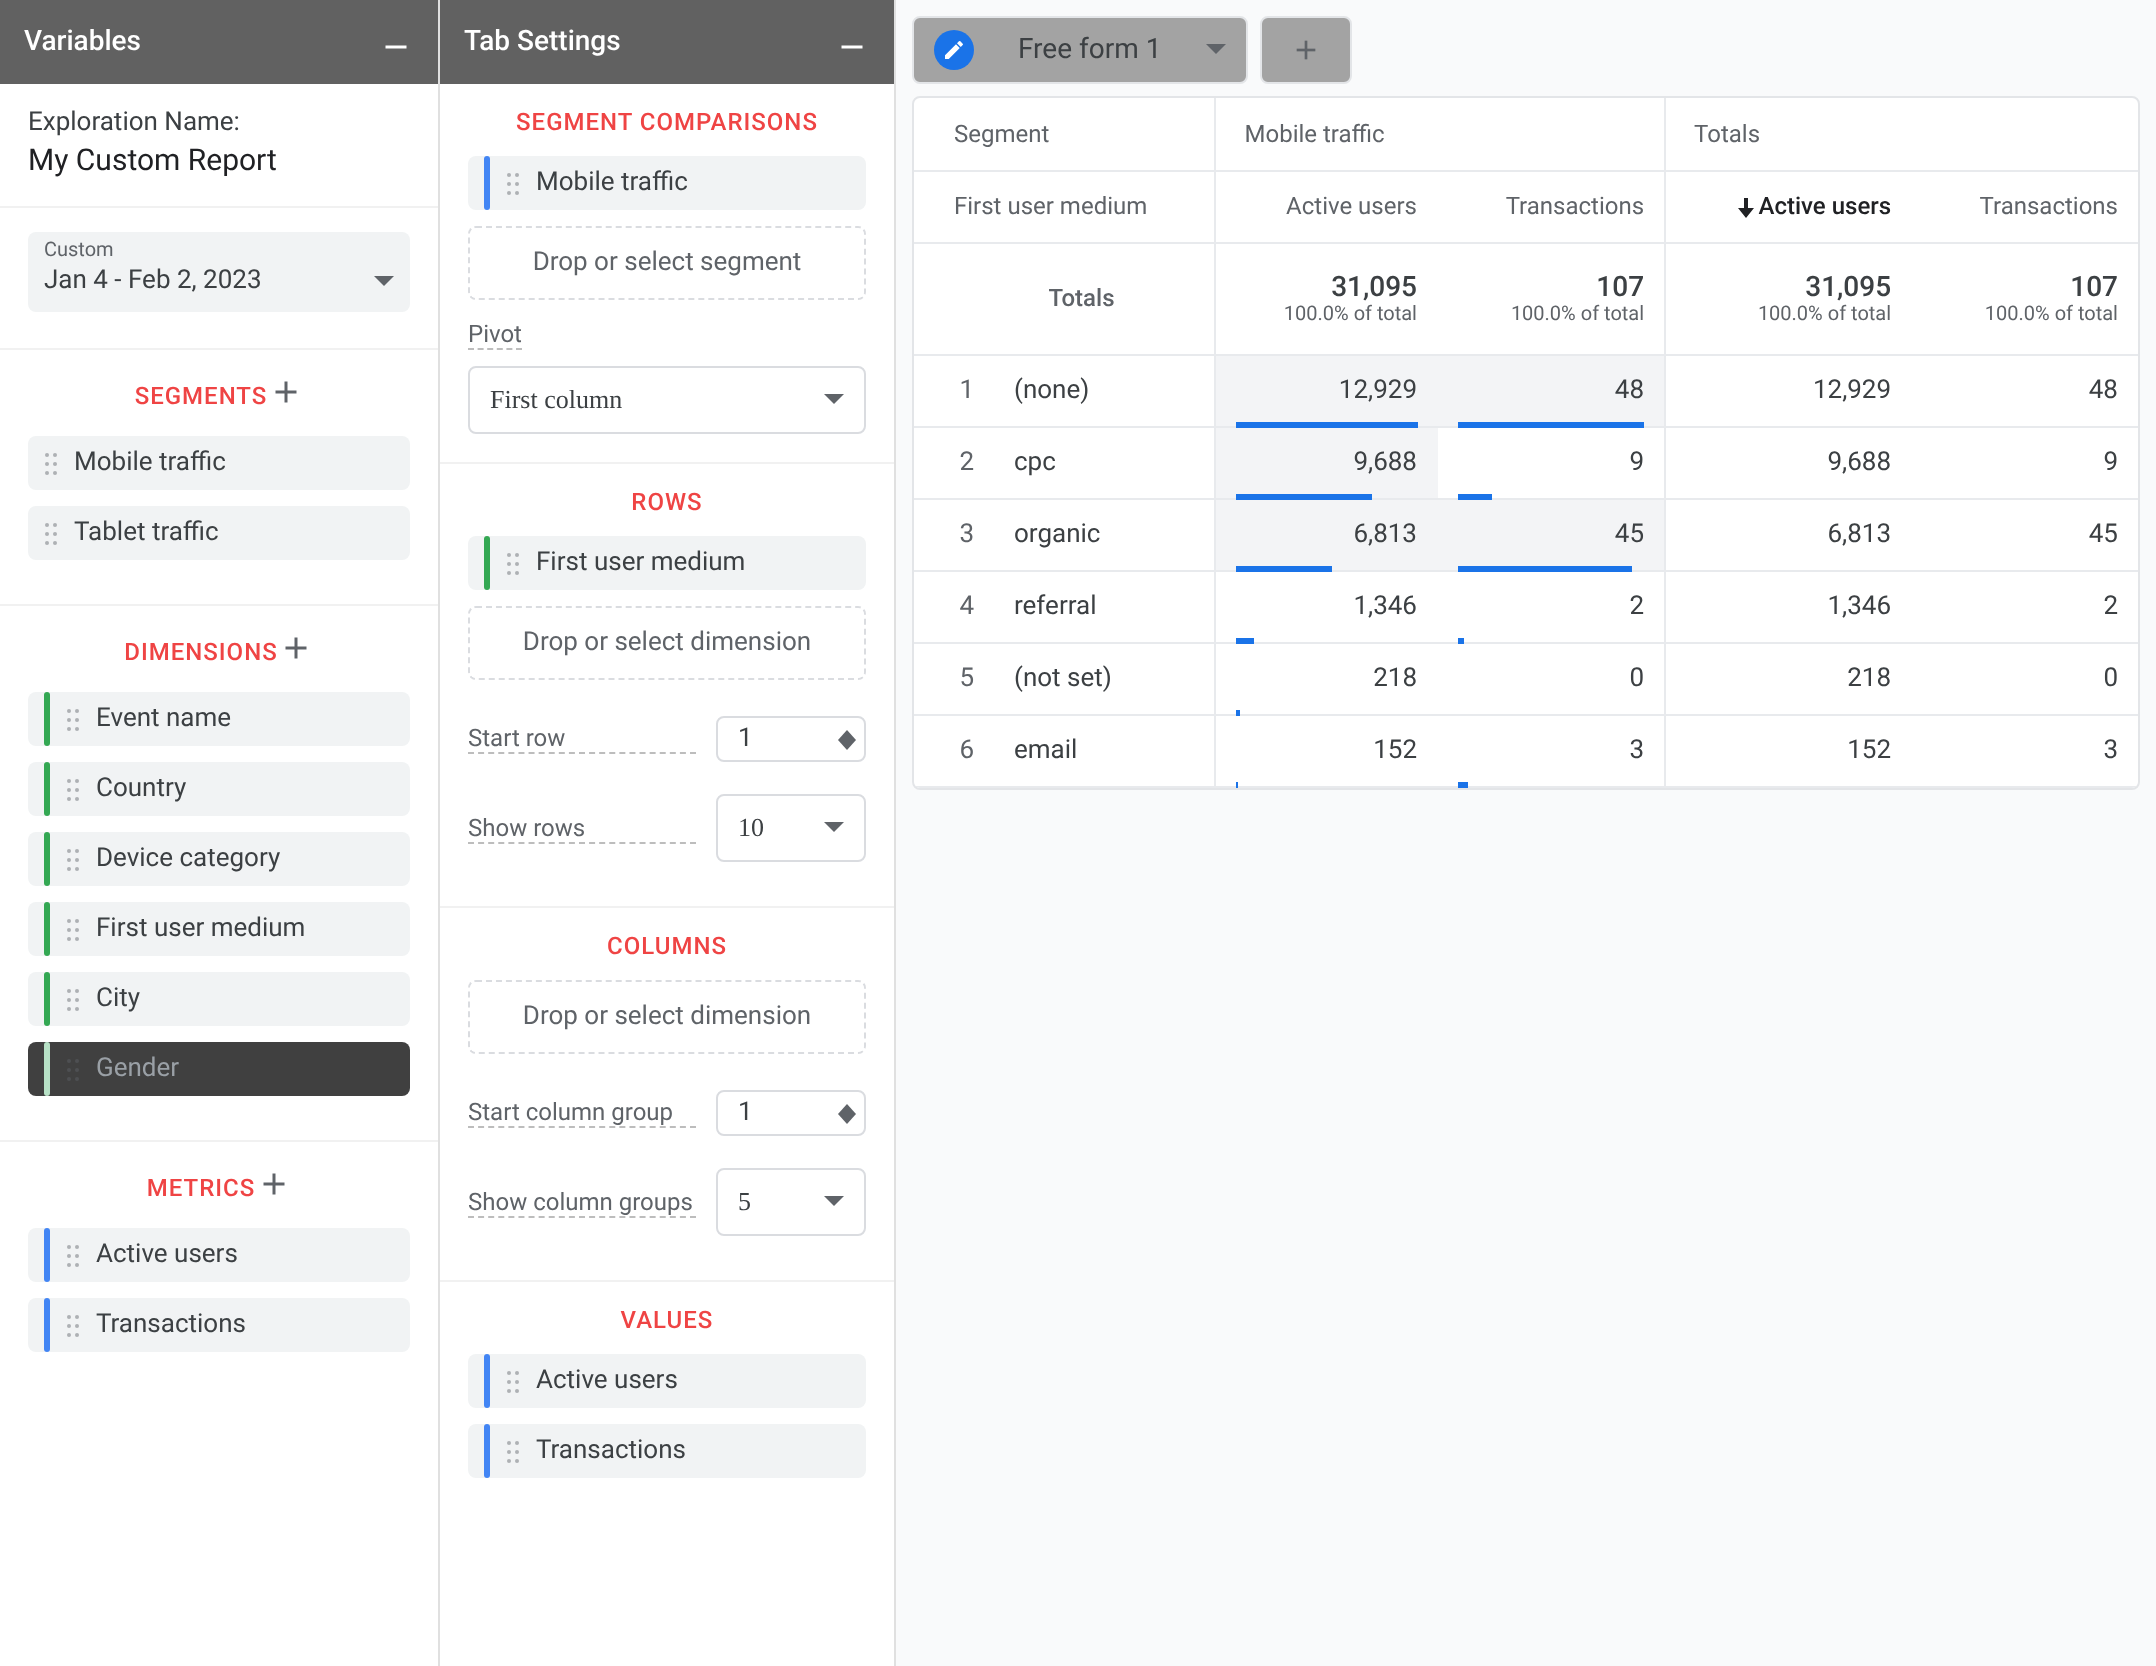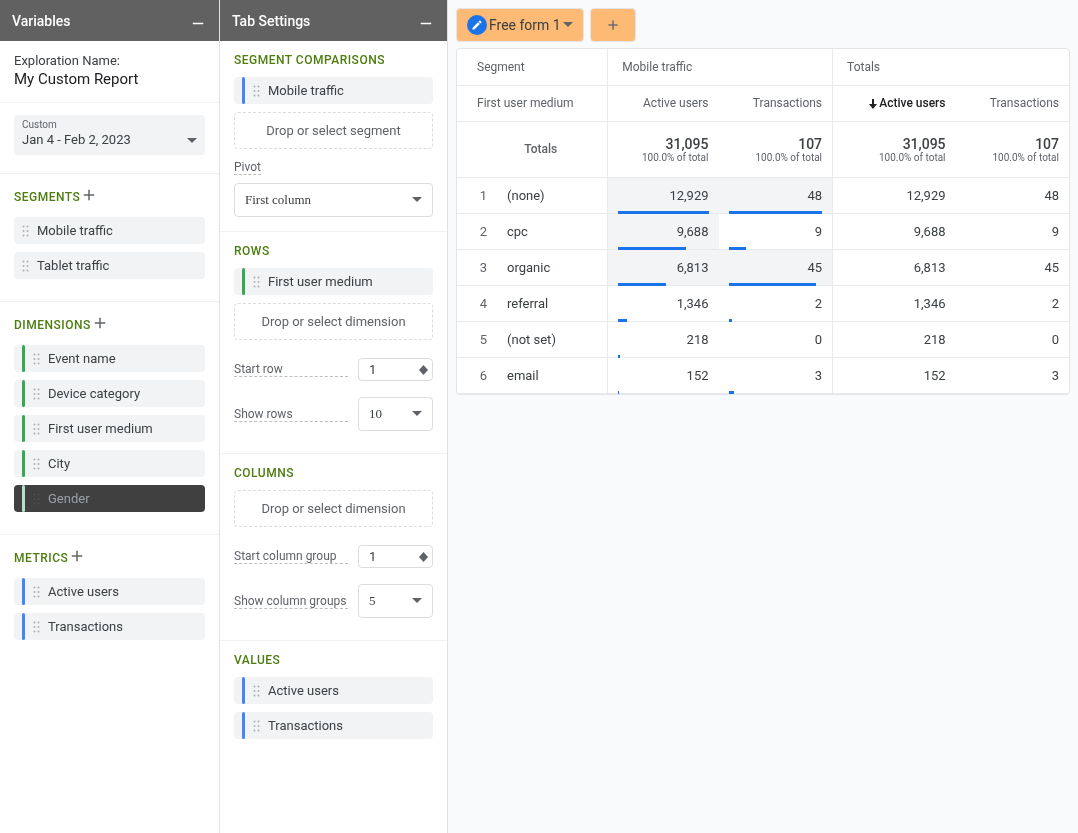--- a/index.html
+++ b/index.html
@@ -25,21 +25,21 @@
     font-weight:500;
     display:flex;
     justify-content:space-between;
     align-items:center;
     text-align:right;
   }
   .panel-header svg { fill:#fff;}
   .scroll { overflow-y:auto; flex:1;}
   .section { padding:12px 14px 14px; border-bottom:1px solid #f1f1f1;}
   .section:last-child{border-bottom:none;}
-  .section-title { font-size:12px; letter-spacing:.5px; color:#4d7c0f; font-weight:500; display:flex; justify-content:flex-start; align-items:center; margin-bottom:10px;}
+  .section-title { font-size:12px; letter-spacing:.5px; color:#ef4444; font-weight:500; display:flex; justify-content:center; align-items:center; margin-bottom:10px;}
   .dotted-label { border-bottom:1px dashed #bdbdbd; display:inline-block; color:#5f6368; font-size:12px;}
 
   
   .chip { background:#f1f3f4; border-radius:4px; padding:6px 8px; display:flex; align-items:center; gap:8px; margin-bottom:8px; font-size:13px; color:#3c4043;}
   .chip.faded{ color:#9aa0a6; background:#404040;}
   .chip .bar{ width:3px; align-self:stretch; border-radius:2px; margin:-6px 0;}
   .chip .handle{ width:7px; height:12px; opacity:.45; flex-shrink:0;}
   .chip .handle svg{display:block;}
   .drop-zone{ border:1px dashed #dadce0; color:#5f6368; border-radius:4px; padding:10px; text-align:center; font-size:13px; margin-bottom:10px;}
 
@@ -52,21 +52,21 @@
   .stepper .arrows svg{display:block;}
 
   
   .date-range{ background:#f1f3f4; border-radius:4px; padding:4px 8px 8px; display:flex; justify-content:space-between; align-items:flex-end; margin-bottom:4px;}
   .date-range .label{ font-size:10px; color:#5f6368; display:block; margin-bottom:2px;}
   .date-range .value{ font-size:13px; color:#3c4043;}
 
   
   .main { flex:1; background:#f9fafb; display:flex; flex-direction:column; padding:8px 8px 0;}
   .tabbar{ display:flex; gap:6px; margin-bottom:6px;}
-  .tab{ background:#fdba74; border:1px solid #e3e5e8; border-radius:4px; padding:6px 10px; display:flex; align-items:center; gap:2px; font-size:14px;}
+  .tab{ background:#a3a3a3; border:1px solid #e3e5e8; border-radius:4px; padding:6px 10px; display:flex; align-items:center; gap:22px; font-size:14px;}
   .tab .circle{ width:20px; height:20px; background:#1a73e8; border-radius:50%; display:flex; align-items:center; justify-content:center;}
   .tab .circle svg{fill:#fff;}
   .tab.add{ padding:8px 14px;}
 
   
   .report{ background:#fff; border:1px solid #e3e5e8; border-radius:4px; overflow:auto; flex-shrink:0;}
   table{ border-collapse:collapse; width:100%;}
   th,td{ border-bottom:1px solid #e8eaed; padding:0 10px; height:36px; font-weight:400; white-space:nowrap;}
   th{ color:#5f6368; font-size:12px;}
   td{ font-size:13px;}
@@ -177,20 +177,36 @@
                   <circle cx="1.5" cy="1.5" r="1"></circle>
                   <circle cx="5.5" cy="1.5" r="1"></circle>
                   <circle cx="1.5" cy="6" r="1"></circle>
                   <circle cx="5.5" cy="6" r="1"></circle>
                   <circle cx="1.5" cy="10.5" r="1"></circle>
                   <circle cx="5.5" cy="10.5" r="1"></circle>
                 </g>
               </svg>
             </span>
     <span>Event name</span>
+  </div>
+          <div class="chip">
+    <span class="bar" style="background:#34a853"></span>
+    <span class="handle">
+              <svg width="7" height="12" viewBox="0 0 7 12">
+                <g fill="#5f6368">
+                  <circle cx="1.5" cy="1.5" r="1"></circle>
+                  <circle cx="5.5" cy="1.5" r="1"></circle>
+                  <circle cx="1.5" cy="6" r="1"></circle>
+                  <circle cx="5.5" cy="6" r="1"></circle>
+                  <circle cx="1.5" cy="10.5" r="1"></circle>
+                  <circle cx="5.5" cy="10.5" r="1"></circle>
+                </g>
+              </svg>
+            </span>
+    <span>Country</span>
   </div>
           <div class="chip">
     <span class="bar" style="background:#34a853"></span>
     <span class="handle">
               <svg width="7" height="12" viewBox="0 0 7 12">
                 <g fill="#5f6368">
                   <circle cx="1.5" cy="1.5" r="1"></circle>
                   <circle cx="5.5" cy="1.5" r="1"></circle>
                   <circle cx="1.5" cy="6" r="1"></circle>
                   <circle cx="5.5" cy="6" r="1"></circle>

